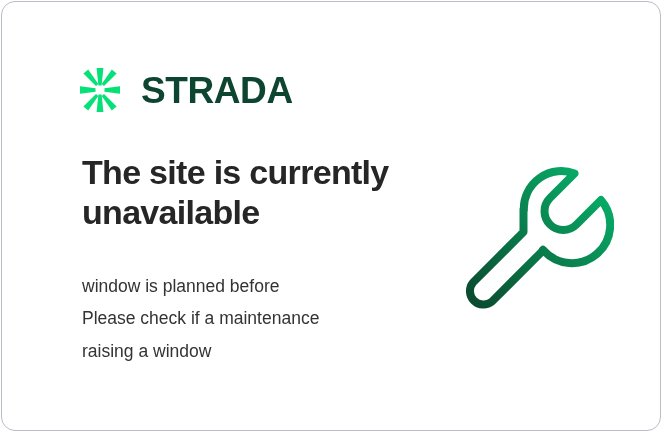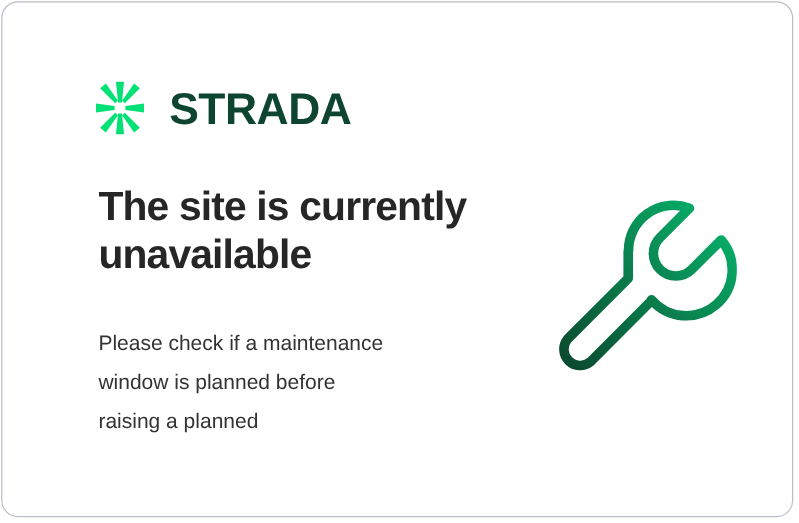--- a/index.html
+++ b/index.html
@@ -120,23 +120,23 @@
           <polygon points="21.7,28.0 24.0,26.0 36.6,38.4 31.8,42.4"></polygon>
         </g>
       </svg>
     </span>
     <span class="brand-word">STRADA</span>
   </div>
 
   <h1 class="headline">The site is currently unavailable</h1>
 
   <p class="subtext">
+    <span>window is planned before</span>
     <span>Please check if a maintenance</span>
-    <span>window is planned before</span>
-    <span>raising a planned</span>
+    <span>raising a window</span>
   </p>
 
   <div class="wrench-art">
     <svg viewBox="0 0 160 164" xmlns="http://www.w3.org/2000/svg" aria-hidden="true">
       <defs>
         <linearGradient id="wrenchGrad" x1="18" y1="150" x2="148" y2="24" gradientUnits="userSpaceOnUse">
           <stop offset="0" stop-color="#0B4B30"></stop>
           <stop offset="0.45" stop-color="#0A7A4A"></stop>
           <stop offset="1" stop-color="#07B26B"></stop>
         </linearGradient>

